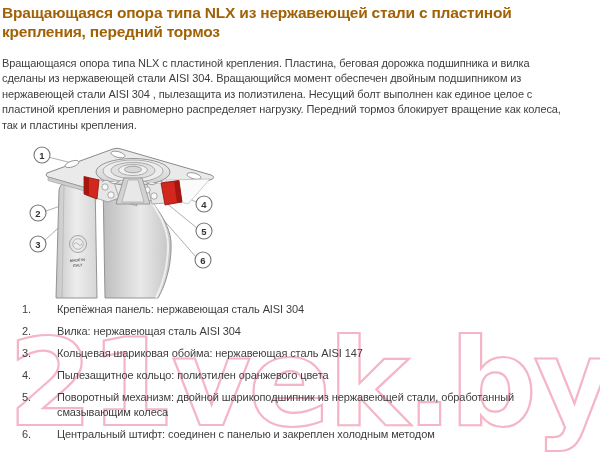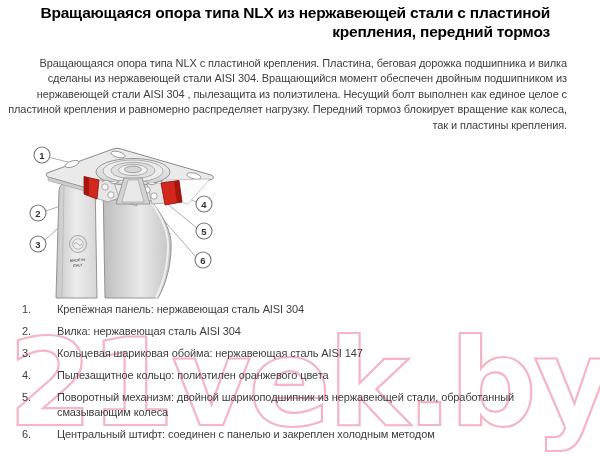--- a/index.html
+++ b/index.html
@@ -14,30 +14,28 @@
   .content { position:relative; z-index:2; }
   .watermark-layer { position:absolute; left:0; top:300px; z-index:1; pointer-events:none; }
 
   .page-title {
     margin:3px 0 14px 2px;
     width:548px;
     font-size:15.5px;
     font-weight:700;
     line-height:19px;
     letter-spacing:-0.2px;
-    color:#000000;
-    text-align:right;
+    color:#a16207;
   }
   .page-desc {
     margin:15px 0 0 2px;
     width:565px;
     font-size:11px;
     line-height:15.4px;
     letter-spacing:-0.1px;
-    text-align:right;
   }
   .figure {
     margin:5px 0 0 18px;
     width:212px;
     height:161px;
     position:relative;
   }
   .parts { margin-top:3px; }
   .part-row {
     display:flex;

